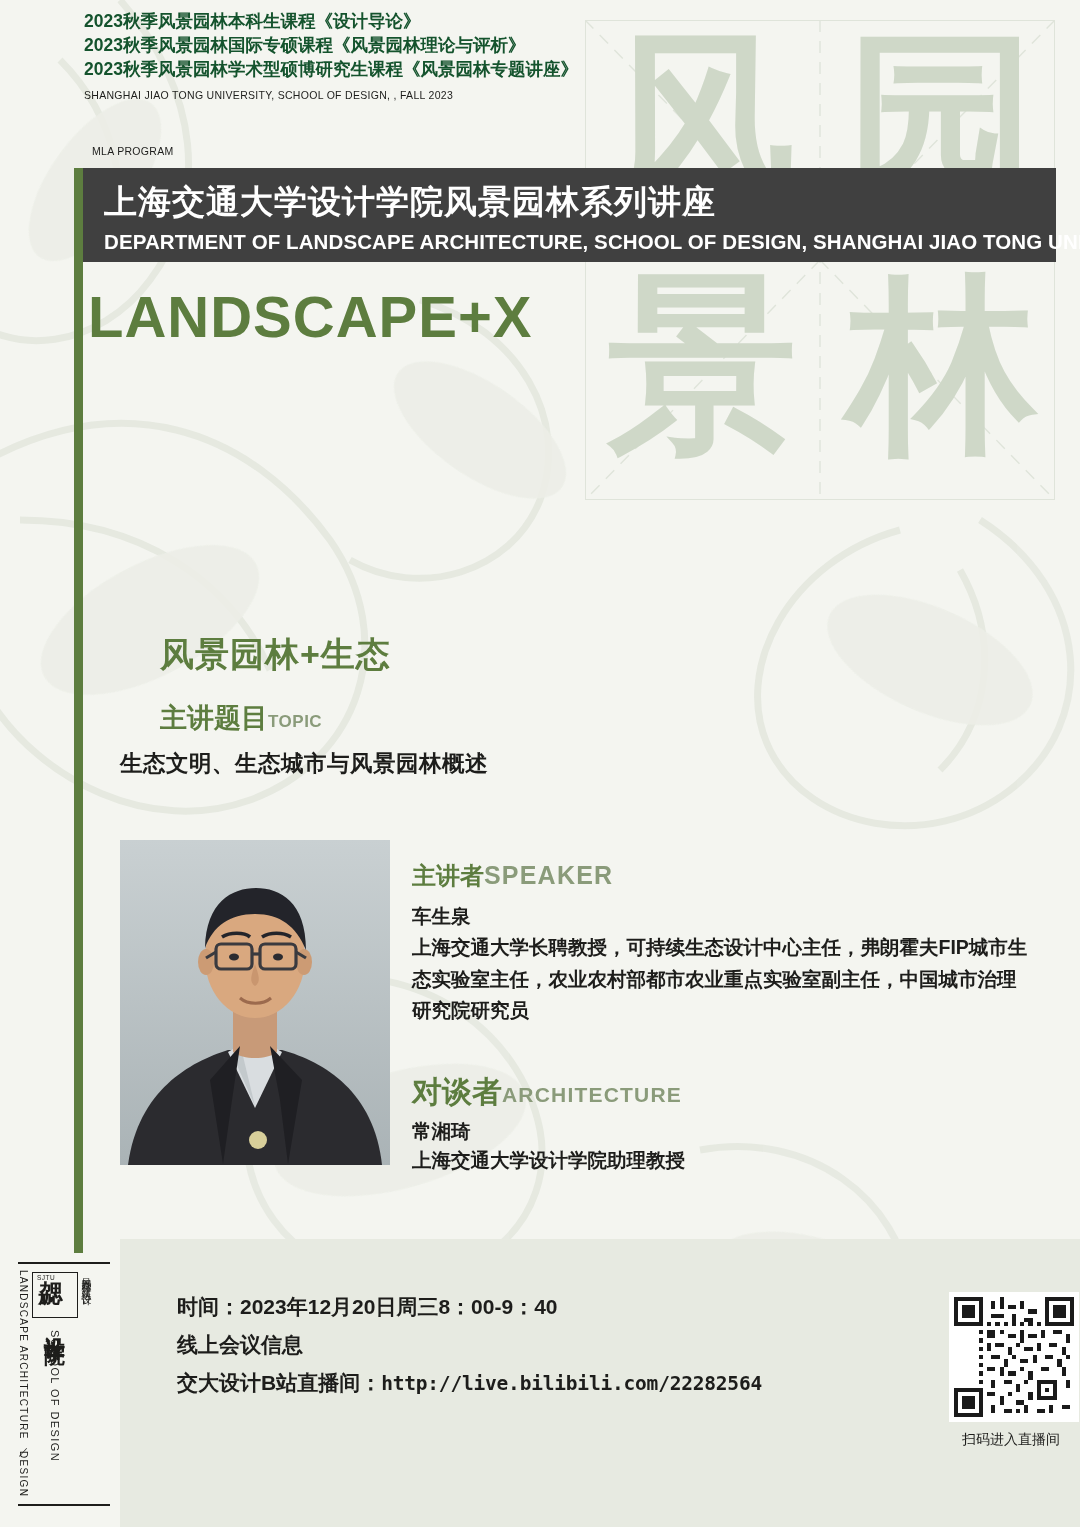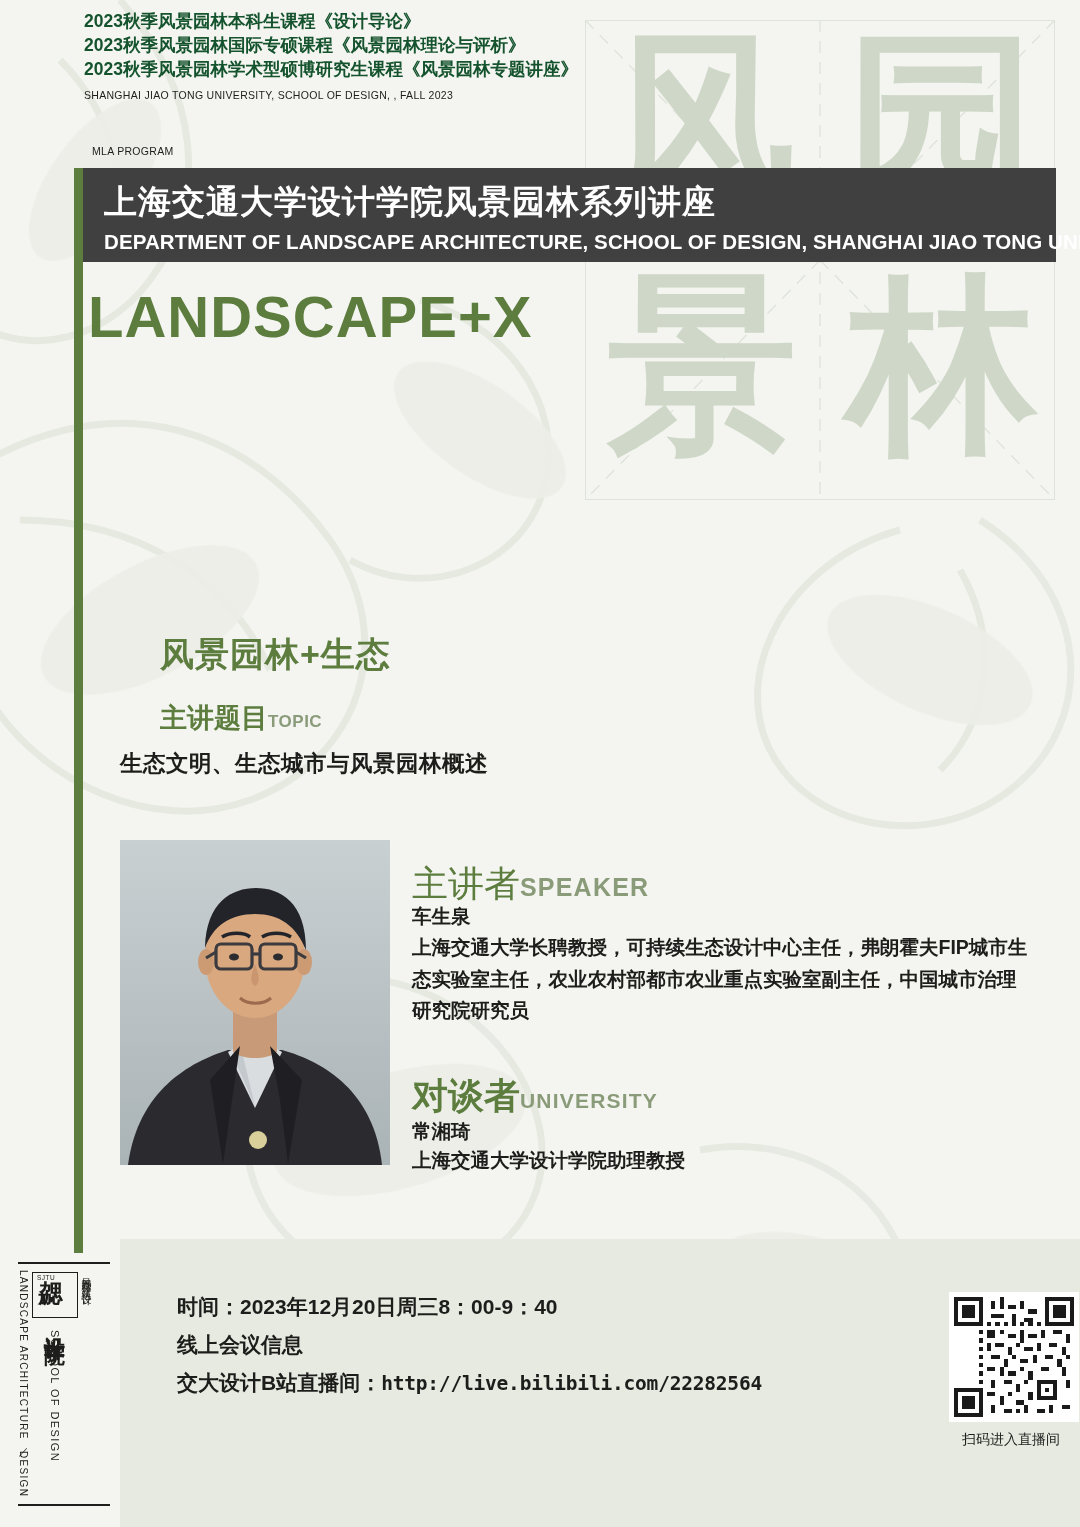--- a/index.html
+++ b/index.html
@@ -186,22 +186,22 @@
 
   
   .speaker-head {
     position: absolute;
     left: 412px;
     top: 860px;
     z-index: 5;
     white-space: nowrap;
   }
   .speaker-head .cn {
-    font-size: 36px;
-    font-weight: 400;
+    font-size: 24px;
+    font-weight: 700;
     color: #5d7d3f;
     margin-top: 28px;
   }
   .speaker-head .en {
     font-size: 25px;
     font-weight: 700;
     color: #8a9b7a;
     letter-spacing: 1.2px;
   }
   .speaker-name {
@@ -225,21 +225,21 @@
     z-index: 5;
   }
   .interviewer-head {
     position: absolute;
     left: 412px;
     top: 1072px;
     z-index: 5;
     white-space: nowrap;
   }
   .interviewer-head .cn {
-    font-size: 36px;
+    font-size: 30px;
     font-weight: 700;
     color: #5d7d3f;
   }
   .interviewer-head .en {
     font-size: 21px;
     font-weight: 700;
     color: #8a9b7a;
     letter-spacing: 1.2px;
   }
   .interviewer-name {
@@ -520,21 +520,21 @@
     </svg>
   </div>
 
   <div class="speaker-head">
     <span class="cn">主讲者</span><span class="en">SPEAKER</span>
   </div>
   <div class="speaker-name">车生泉</div>
   <div class="speaker-bio">上海交通大学长聘教授，可持续生态设计中心主任，弗朗霍夫FIP城市生态实验室主任，农业农村部都市农业重点实验室副主任，中国城市治理研究院研究员</div>
 
   <div class="interviewer-head">
-    <span class="cn">对谈者</span><span class="en">UNIVERSITY</span>
+    <span class="cn">对谈者</span><span class="en">ARCHITECTURE</span>
   </div>
   <div class="interviewer-name">常湘琦</div>
   <div class="interviewer-title">上海交通大学设计学院助理教授</div>
 
   <div class="info-panel"></div>
   <div class="info-lines">
     <div class="info-line">时间：2023年12月20日周三8：00-9：40</div>
     <div class="info-line">线上会议信息</div>
     <div class="info-line">
       <span>交大设计B站直播间：</span><span class="mono">http://live.bilibili.com/22282564</span>

